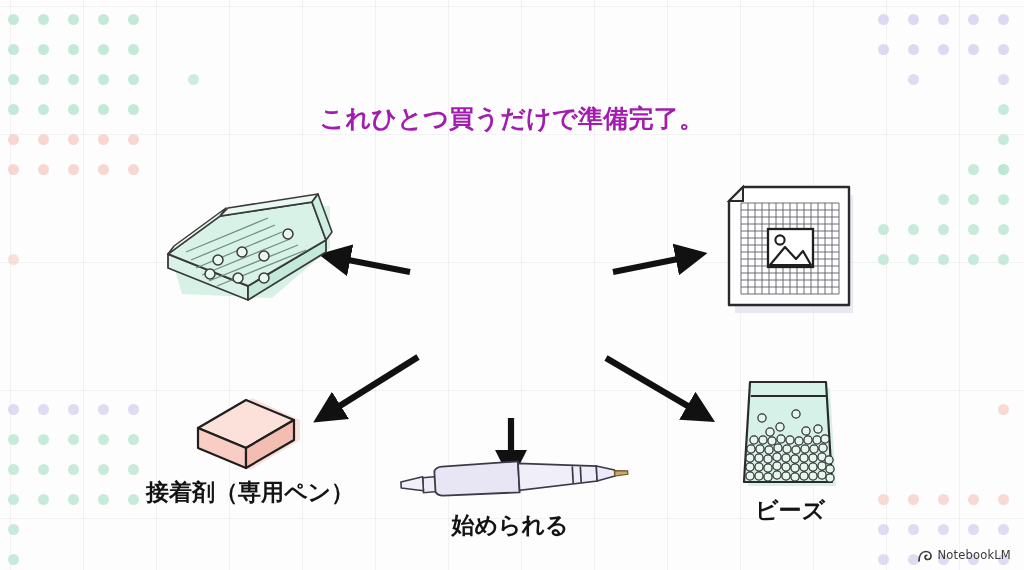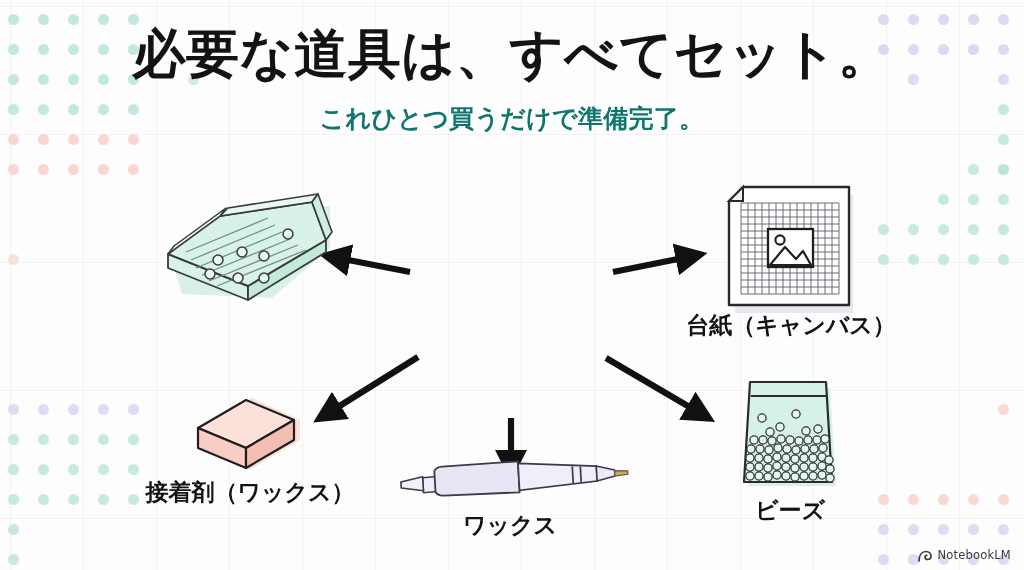--- a/index.html
+++ b/index.html
@@ -57,21 +57,21 @@
     letter-spacing: 0.5px;
     white-space: nowrap;
   }
   .subtitle {
     position: absolute;
     left: 0;
     right: 0;
     text-align: center;
     font-size: 25px;
     font-weight: 700;
-    color: #0f766e;
+    color: #a21caf;
     letter-spacing: 0.3px;
     white-space: nowrap;
   }
   #subtitle-1 { top: 102px; }
   #subtitle-2 { top: 136px; }
 
   
   #hub {
     position: absolute;
     left: 402px;
@@ -434,27 +434,25 @@
           <circle cx="78" cy="93" r="4.1"></circle>
           <circle cx="86" cy="96" r="4.1"></circle>
         </g>
       </g>
     </svg>
 
   </div>
 
   <div id="text-layer">
 
-    <div class="title">必要な道具は、すべてセット。</div>
     <div class="subtitle" id="subtitle-1">これひとつ買うだけで準備完了。</div>
 
 
-    <div class="item-label" id="label-canvas">台紙（キャンバス）</div>
-    <div class="item-label" id="label-wax">接着剤（ワックス）</div>
-    <div class="item-label" id="label-pen">ワックス</div>
+    <div class="item-label" id="label-wax">接着剤（専用ペン）</div>
+    <div class="item-label" id="label-pen">始められる</div>
     <div class="item-label" id="label-beads">ビーズ</div>
 
     <div id="watermark">
       <svg width="14" height="13" viewBox="0 0 14 13">
         <path d="M1,12 C1,6 4,2.5 8,2.5 C11,2.5 13,4.5 13,7 C13,9 11.5,10.5 9.5,10.5 C8,10.5 7,9.5 7,8.2 C7,7.1 7.8,6.3 8.8,6.3" fill="none" stroke="#3b3b3b" stroke-width="1.7" stroke-linecap="round"></path>
       </svg>
       <span>NotebookLM</span>
     </div>
 
   </div>

